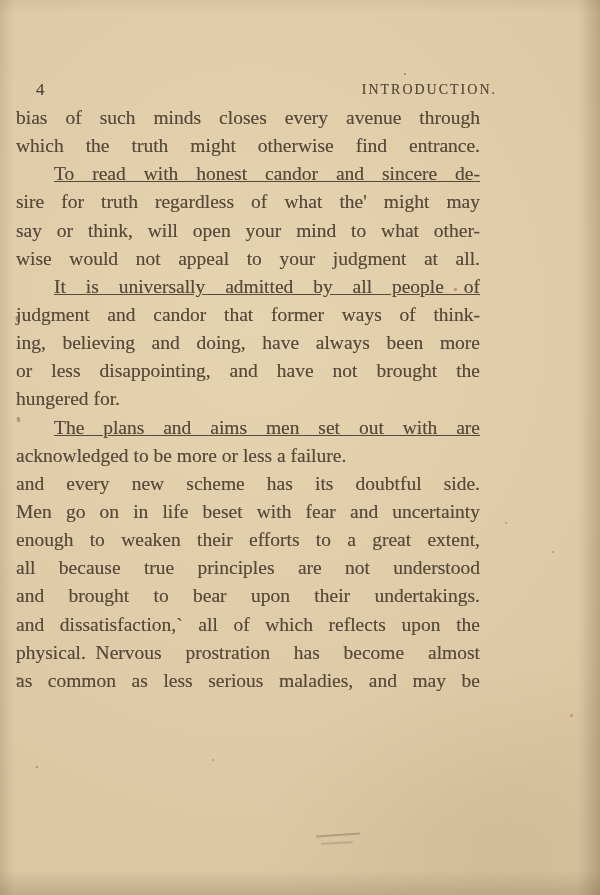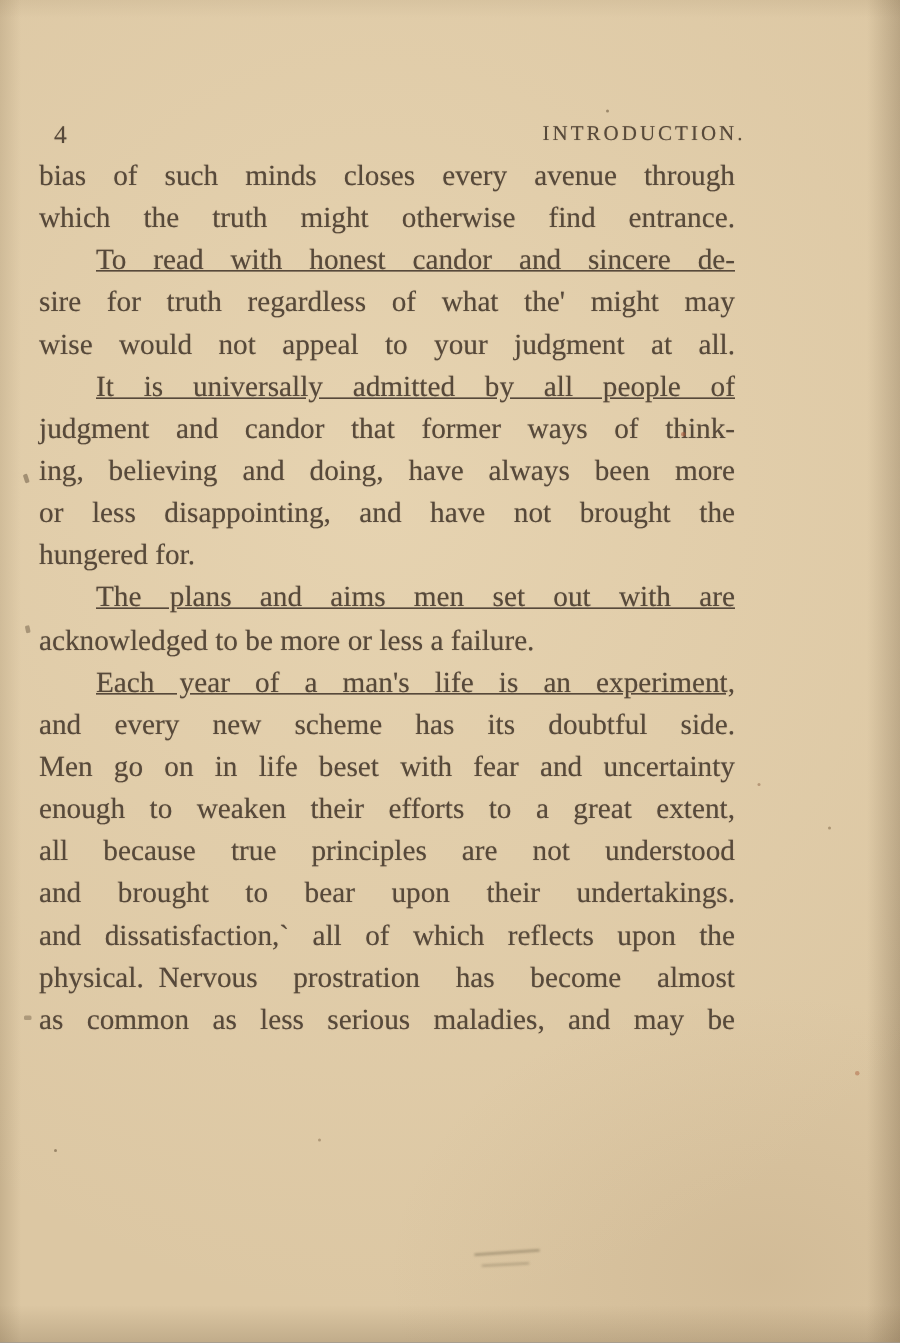--- a/index.html
+++ b/index.html
@@ -29,21 +29,21 @@
     font-size:17px;line-height:20px;
     text-shadow:0 0 .6px rgba(87,73,58,.5);
   }
   .running-head{
     display:block;text-align:right;
     font-size:14px;line-height:20px;
     letter-spacing:2px;
     text-shadow:0 0 .6px rgba(87,73,58,.5);
   }
   .body-text{
-    position:absolute;left:26px;top:104px;width:464px;
+    position:absolute;left:16px;top:104px;width:464px;
     font-size:19.5px;
     text-shadow:0 0 .6px rgba(87,73,58,.55);
   }
   .para{margin:0;}
   .line{
     height:28.15px;line-height:28.15px;
     text-align:justify;text-align-last:justify;
     white-space:nowrap;
     overflow:visible;
   }
@@ -67,35 +67,35 @@
   </div>
 
   <div class="body-text">
       <div class="para">
         <div class="line">bias of such minds closes every avenue through</div>
         <div class="line">which the truth might otherwise find entrance.</div>
       </div>
       <div class="para">
         <div class="line indent">To read with honest candor and sincere de-</div>
         <div class="line">sire for truth regardless of what the' might may</div>
+        <div class="line">say or think, will open your mind to what other-</div>
         <div class="line">wise would not appeal to your judgment at all.</div>
       </div>
       <div class="para">
         <div class="line indent">It is universally admitted by all people of</div>
         <div class="line">judgment and candor that former ways of think-</div>
         <div class="line">ing, believing and doing, have always been more</div>
         <div class="line">or less disappointing, and have not brought the</div>
         <div class="line nj">hungered for.</div>
       </div>
       <div class="para">
         <div class="line indent">The plans and aims men set out with are</div>
         <div class="line nj">acknowledged to be more or less a failure.</div>
       </div>
       <div class="para">
-        <div class="line indent">Each year of a man's life is an experiment,</div>
         <div class="line">and every new scheme has its doubtful side.</div>
         <div class="line">Men go on in life beset with fear and uncertainty</div>
         <div class="line">enough to weaken their efforts to a great extent,</div>
         <div class="line">all because true principles are not understood</div>
         <div class="line">and brought to bear upon their undertakings.</div>
       </div>
       <div class="para">
         <div class="line">and dissatisfaction,` all of which reflects upon the</div>
         <div class="line">physical. Nervous prostration has become almost</div>
         <div class="line">as common as less serious maladies, and may be</div>

